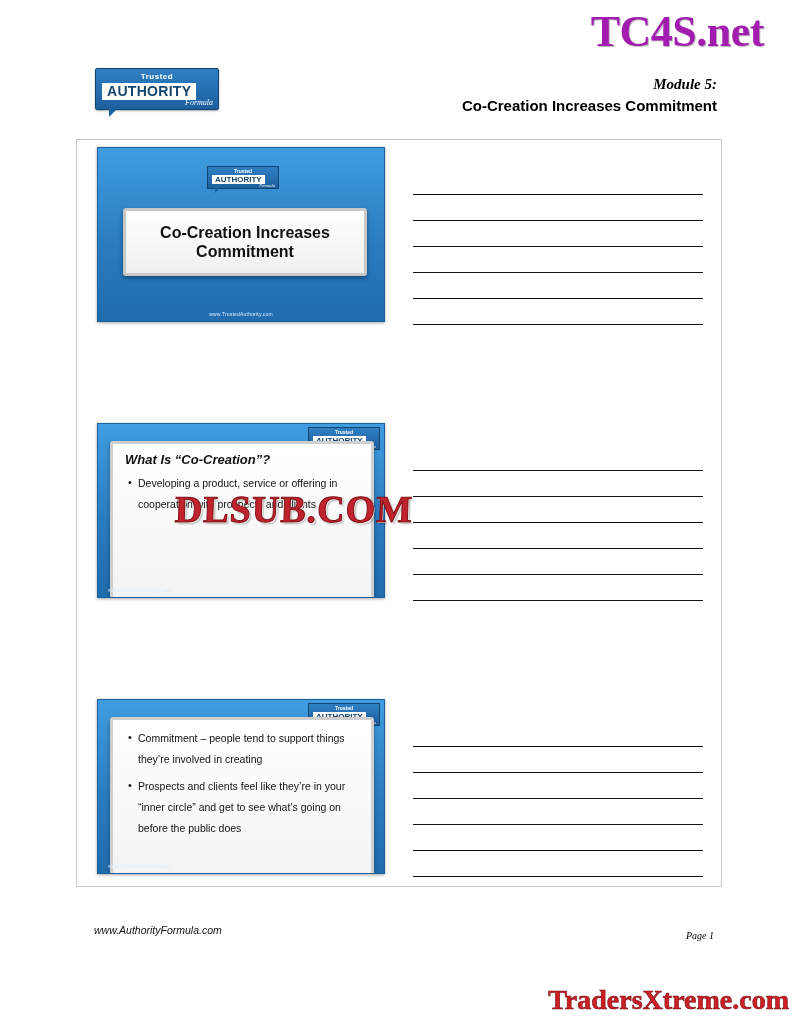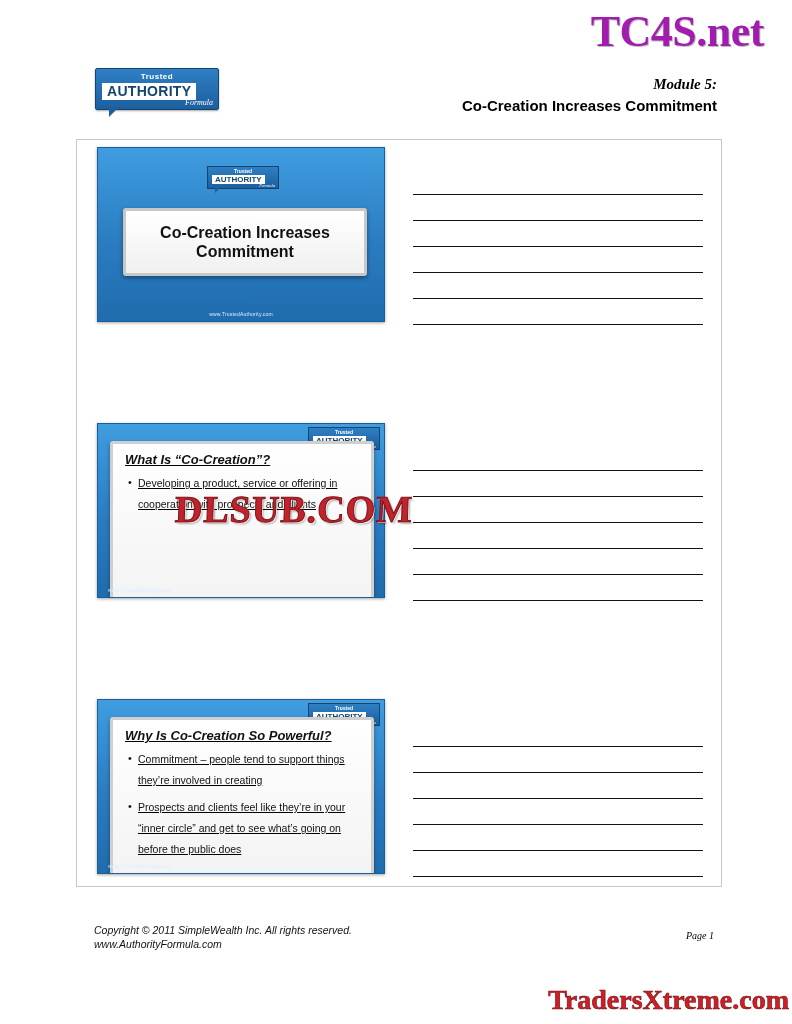--- a/index.html
+++ b/index.html
@@ -224,21 +224,20 @@
     left: 12px;
     top: 17px;
     width: 264px;
     height: 164px;
     background: linear-gradient(#ffffff, #f3f3f3);
     border: 3px solid #cfcfcf;
     border-radius: 3px;
     box-shadow: 0 2px 4px rgba(0,0,0,.35);
     padding: 8px 10px 0 12px;
     box-sizing: border-box;
-    text-decoration: underline;
   }
   .content-card h3 {
     margin: 0 0 6px 0;
     font-size: 13px;
     font-style: italic;
     font-weight: bold;
     color: #111;
   }
   .content-card ul {
     margin: 0;
@@ -393,21 +392,20 @@
     <div class="slide content-slide">
       <div class="mini-logo">
         <div class="m-main">
           <div class="m-trusted">Trusted</div>
           <div class="m-auth">AUTHORITY</div>
           <div class="m-form">Formula</div>
         </div>
         <div class="m-tail"></div>
       </div>
       <div class="content-card">
-        <h3>Why Is Co-Creation So Powerful?</h3>
         <ul>
           <li>Commitment – people tend to support things they’re involved in creating</li>
           <li>Prospects and clients feel like they’re in your “inner circle” and get to see what’s going on before the public does</li>
         </ul>
       </div>
       <div class="slide-footer left">www.TrustedAuthority.com</div>
     </div>
     <div class="lines">
       <div class="line"></div>
       <div class="line"></div>
@@ -415,17 +413,16 @@
       <div class="line"></div>
       <div class="line"></div>
       <div class="line"></div>
     </div>
   </div>
 </div>
 
 <div class="dlsub">DLSUB.COM</div>
 
 <div class="copyright">
-  <div>Copyright © 2011 SimpleWealth Inc.  All rights reserved.</div>
   <div>www.AuthorityFormula.com</div>
 </div>
 <div class="page-num">Page 1</div>
 <div class="traders">TradersXtreme.com</div>
 
 </body></html>

